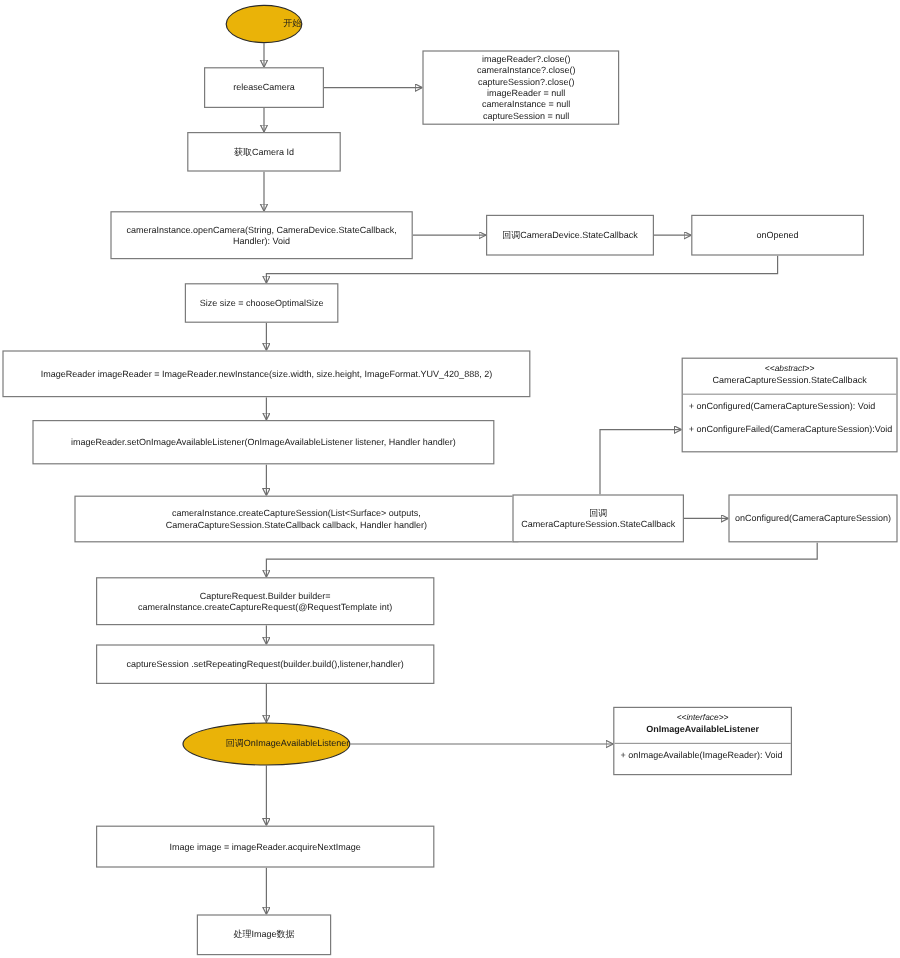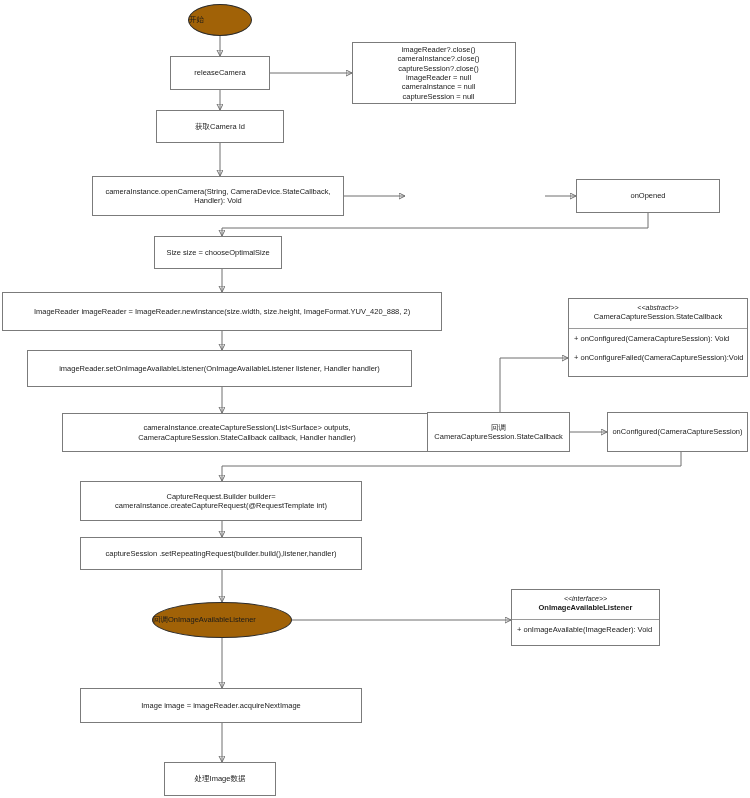--- a/index.html
+++ b/index.html
@@ -35,24 +35,24 @@
   .node .txt {
     display: block;
     width: 100%;
     white-space: pre-line;
   }
   .terminator {
     position: absolute;
     box-sizing: border-box;
     border: 1.6px solid #2b2b2b;
     border-radius: 50%;
-    background: #a16207;
+    background: #eab308;
     display: flex;
     align-items: center;
-    justify-content: flex-start;
+    justify-content: flex-end;
     text-align: center;
     font-size: 7.5px;
     color: #1a1a1a;
   }
   .uml {
     position: absolute;
     box-sizing: border-box;
     border: 1px solid #7b7b7b;
     background: #ffffff;
     display: flex;
@@ -167,20 +167,23 @@
 
   <div class="node" style="left:156px; top:110px; width:128px; height:33px;">
     <span class="txt">获取Camera Id</span>
   </div>
 
   <div class="node" style="left:92px; top:176px; width:252px; height:40px;">
     <span class="txt">cameraInstance.openCamera(String, CameraDevice.StateCallback,
 Handler): Void</span>
   </div>
 
+  <div class="node" style="left:405px; top:179px; width:140px; height:34px;">
+    <span class="txt">回调CameraDevice.StateCallback</span>
+  </div>
 
   <div class="node" style="left:576px; top:179px; width:144px; height:34px;">
     <span class="txt">onOpened</span>
   </div>
 
   <div class="node" style="left:154px; top:236px; width:128px; height:33px;">
     <span class="txt">Size size = chooseOptimalSize</span>
   </div>
 
   <div class="node" style="left:2px; top:292px; width:440px; height:39px;">

